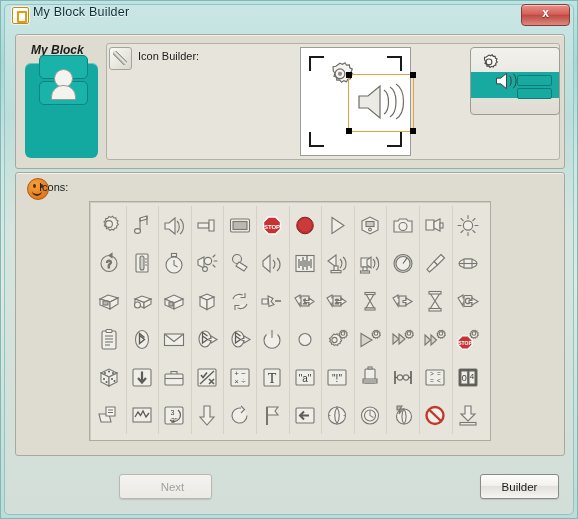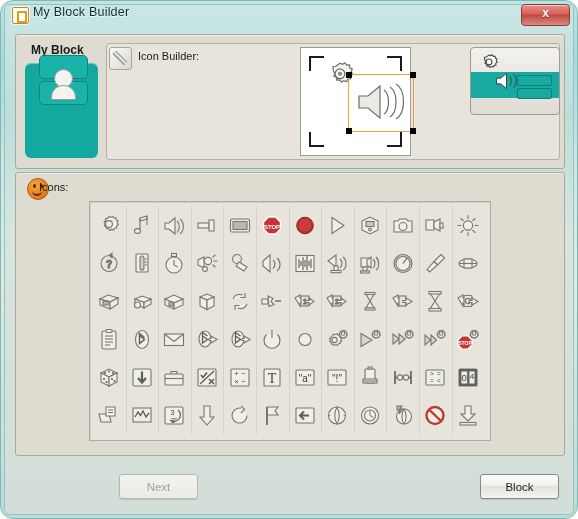--- a/index.html
+++ b/index.html
@@ -5,21 +5,21 @@
   html,body{margin:0;padding:0;}
   body{
     width:578px;height:519px;overflow:hidden;
     font-family:"Liberation Sans", sans-serif;
     background:#ffffff;
   }
   .window{
     position:relative;width:578px;height:519px;box-sizing:border-box;
     background:linear-gradient(180deg,#bfe3e2 0%,#a9d8d6 12%,#cfe6e3 32%,#dfe8e2 55%,#bddbd7 100%);
     border:1px solid #7fb9b6;
-    border-radius:13px;
+    border-radius:0;
     padding:1px;
   }
   .win-inner{
     position:absolute;left:3px;top:3px;right:3px;bottom:3px;
     border:1px solid #8fc5c2;border-radius:5px;
     background:linear-gradient(180deg,#c9e6e4 0%,#bcdedb 22%,#d7e5df 45%,#d2ded7 100%);
     box-sizing:border-box;
   }
   
   .titlebar{
@@ -57,21 +57,21 @@
     background:#dedbd1;
     border:1px solid #a9a89f;
     border-radius:3px;
     box-shadow:inset 0 1px 0 #f2f0e9;
   }
   .panel-top{left:14px;top:33px;width:548px;height:133px;}
   .panel-bottom{left:14px;top:171px;width:548px;height:282px;}
 
   .myblock-label{
     position:absolute;left:30px;top:42px;
-    font-size:12px;font-weight:bold;color:#1b1b1b;
+    font-size:12px;font-weight:bold;color:#1b1b1b;font-style:italic;
   }
   .myblock-thumb{
     position:absolute;left:24px;top:62px;width:73px;height:95px;
     background:#14a9a0;border-radius:6px;
     box-shadow:inset 0 1px 0 rgba(255,255,255,.35);
   }
   .mb-tab{
     position:absolute;left:14px;top:-8px;width:47px;height:22px;
     background:#19b3a9;border:1px solid #0d857e;border-radius:5px;
   }
@@ -184,21 +184,21 @@
   
   .btn{
     position:absolute;height:23px;width:77px;top:473px;
     border:1px solid #8b8b86;border-radius:3px;
     background:linear-gradient(180deg,#fdfdfd 0%,#f2f1ee 45%,#e3e1dc 50%,#f6f5f2 100%);
     font-size:11.5px;color:#1d1d1d;
     display:flex;align-items:center;justify-content:center;
     box-shadow:0 1px 1px rgba(0,0,0,.12);
     cursor:pointer;
   }
-  .btn.disabled{color:#a3a39e;border-color:#b8b8b3;background:linear-gradient(180deg,#f4f3f0,#eceae5);cursor:default;}
+  .btn.disabled{color:#a3a39e;border-color:#b8b8b3;background:linear-gradient(180deg,#f4f3f0,#eceae5);cursor:default;padding-left:14px;}
   .btn-back{left:29px;}
   .btn-next{left:118px;}
   .btn-finish{left:390px;}
   .btn-cancel{left:479px;}
 </style>
 </head>
 <body>
 
 <div class="window">
   <div class="win-inner"></div>
@@ -957,14 +957,14 @@
             <g stroke="#77766f" stroke-width="1.1" fill="#efeee8">
               <path d="M9 2h6v8h4l-7 7-7-7h4z"></path>
               <rect x="4" y="18.5" width="16" height="2.5"></rect>
             </g>
           </svg>
         </div>
       </div>
   </div>
 
   <div class="btn btn-next disabled">Next</div>
-  <div class="btn btn-cancel">Block</div>
+  <div class="btn btn-cancel">Builder</div>
 </div>
 
 </body></html>

